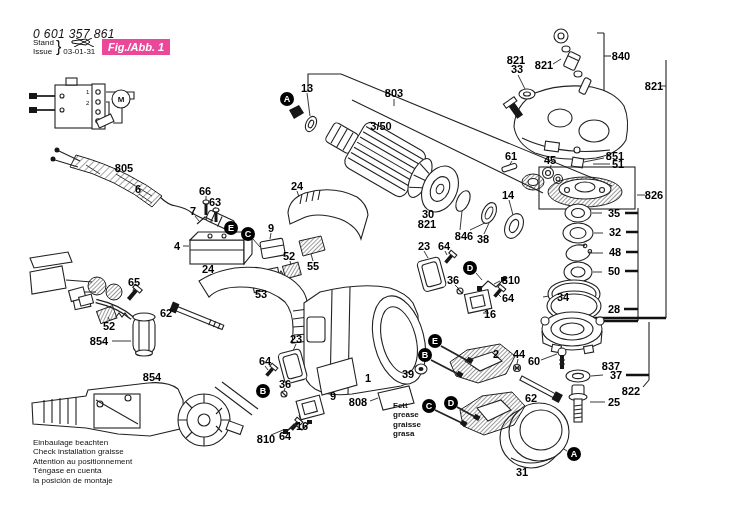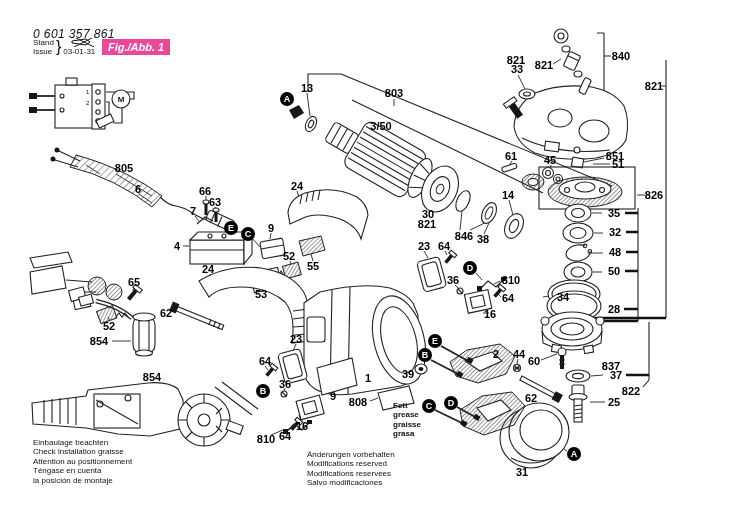--- a/index.html
+++ b/index.html
@@ -523,20 +523,14 @@
   <div>Attention au positionnement</div>
   <div>Téngase en cuenta</div>
   <div>la posición de montaje</div>
 </div>
 <div class="note bold" style="left:393px;top:401px;">
   <div>Fett</div>
   <div>grease</div>
   <div>graisse</div>
   <div>grasa</div>
 </div>
-<div class="note" style="left:307px;top:450px;">
-  <div>Änderungen vorbehalten</div>
-  <div>Modifications reserved</div>
-  <div>Modifications reservees</div>
-  <div>Salvo modificaciones</div>
+
 </div>
 
-</div>
-
 </body></html>

